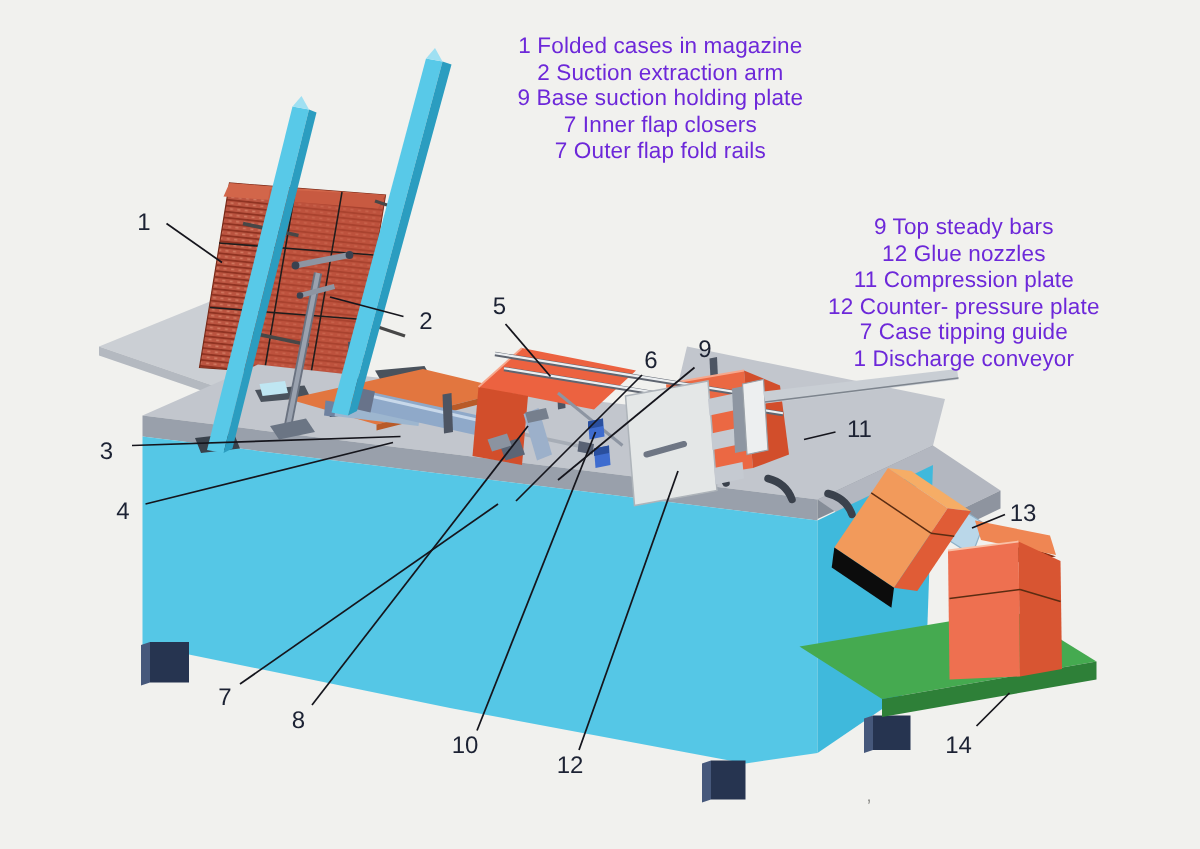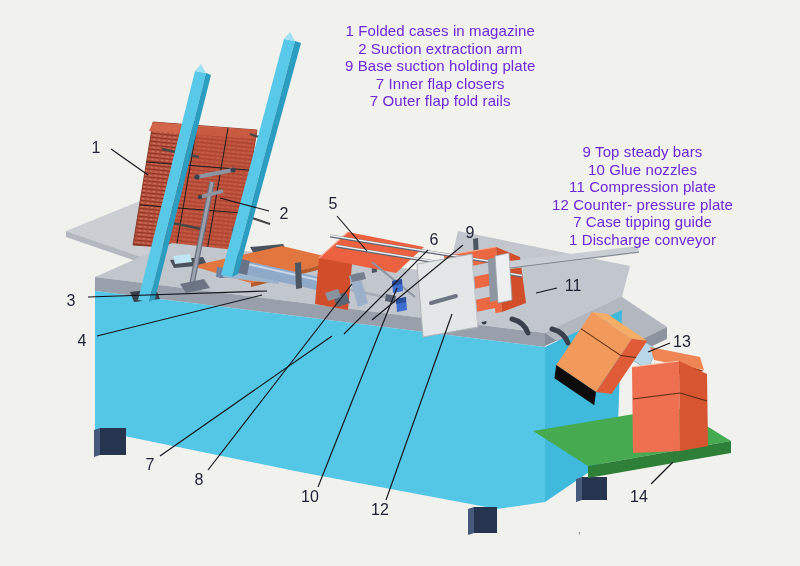--- a/index.html
+++ b/index.html
@@ -227,21 +227,21 @@
 
 <div class="legend legend-top">
       <div>1 Folded cases in magazine</div>
       <div>2 Suction extraction arm</div>
       <div>9 Base suction holding plate</div>
       <div>7 Inner flap closers</div>
       <div>7 Outer flap fold rails</div>
     </div>
 <div class="legend legend-right">
       <div>9 Top steady bars</div>
-      <div>10 Glue nozzles</div>
+      <div>12 Glue nozzles</div>
       <div>11 Compression plate</div>
       <div>12 Counter- pressure plate</div>
       <div>7 Case tipping guide</div>
       <div>1 Discharge conveyor</div>
     </div>
 
 <div class="speck">’</div>
 
 </div>
 

